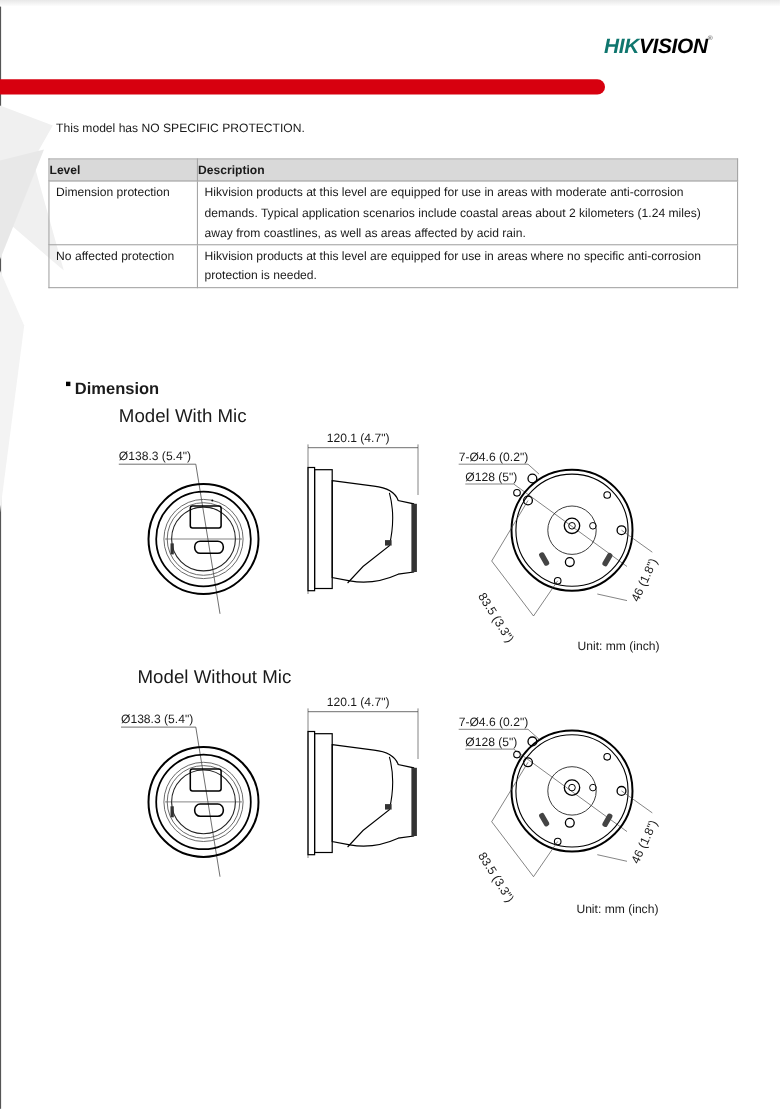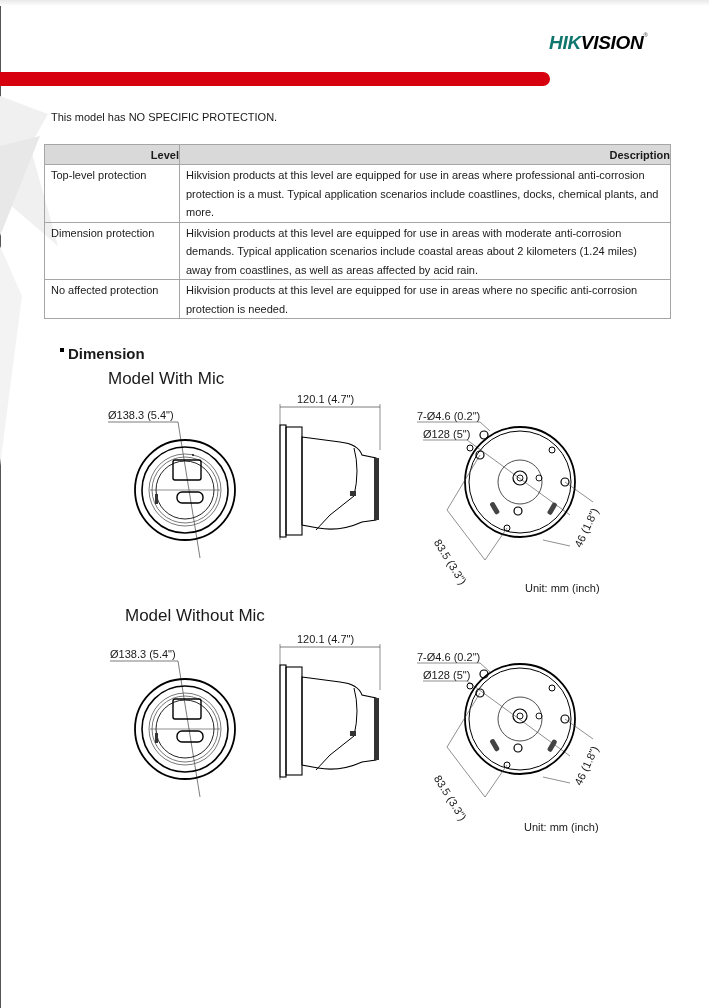--- a/index.html
+++ b/index.html
@@ -15,21 +15,21 @@
   .logo .hik { color: #0f766e; }
   .logo .vision { color: #000000; text-align: right; }
   .logo .reg { font-size: 6px; color: #6d6d6d; vertical-align: top; font-style: normal; }
   .red-bar { position: absolute; left: 0; top: 72px; width: 550px; height: 14px;
     background: #d7000f; border-radius: 0 7px 7px 0; }
   .deco { position: absolute; left: 0; top: 86px; }
   .note { position: absolute; left: 51px; top: 97px; font-size: 11px; margin-top: 14px; }
   table.prot { position: absolute; left: 44px; top: 144px; width: 627px;
     border-collapse: collapse; font-size: 11px; }
   table.prot th { background: #d9d9d9; font-weight: bold; height: 19px; padding: 0;
-    border: 1px solid #a6a6a6; text-align: right; }
+    border: 1px solid #a6a6a6; text-align: left; }
   table.prot td { border: 1px solid #a6a6a6; vertical-align: top; padding: 1px 6px 0 6px;
     line-height: 18.5px; }
   table.prot td.lvl { width: 122px; }
   .section-title { position: absolute; left: 48px; top: 345px; font-size: 15px; font-weight: bold; margin-left: 12px; }
   .section-title .bullet { display: inline-block; width: 4px; height: 4px; background: #000;
     margin-right: 4px; vertical-align: 7px; }
   .model-label { position: absolute; font-size: 17px; }
   .dim-label { position: absolute; font-size: 11px; white-space: nowrap; }
   .unit { position: absolute; font-size: 11px; text-align: center; }
   svg.drawing { position: absolute; overflow: visible; }
@@ -55,24 +55,20 @@
 <div class="note">This model has NO SPECIFIC PROTECTION.</div>
 
 <table class="prot">
   <thead>
     <tr>
       <th>Level</th>
       <th>Description</th>
     </tr>
   </thead>
   <tbody>
-    <tr>
-      <td class="lvl">Top-level protection</td>
-      <td>Hikvision products at this level are equipped for use in areas where professional anti-corrosion protection is a must. Typical application scenarios include coastlines, docks, chemical plants, and more.</td>
-    </tr>
     <tr>
       <td class="lvl">Dimension protection</td>
       <td>Hikvision products at this level are equipped for use in areas with moderate anti-corrosion demands. Typical application scenarios include coastal areas about 2 kilometers (1.24 miles) away from coastlines, as well as areas affected by acid rain.</td>
     </tr>
     <tr>
       <td class="lvl">No affected protection</td>
       <td>Hikvision products at this level are equipped for use in areas where no specific anti-corrosion protection is needed.</td>
     </tr>
   </tbody>
 </table>

